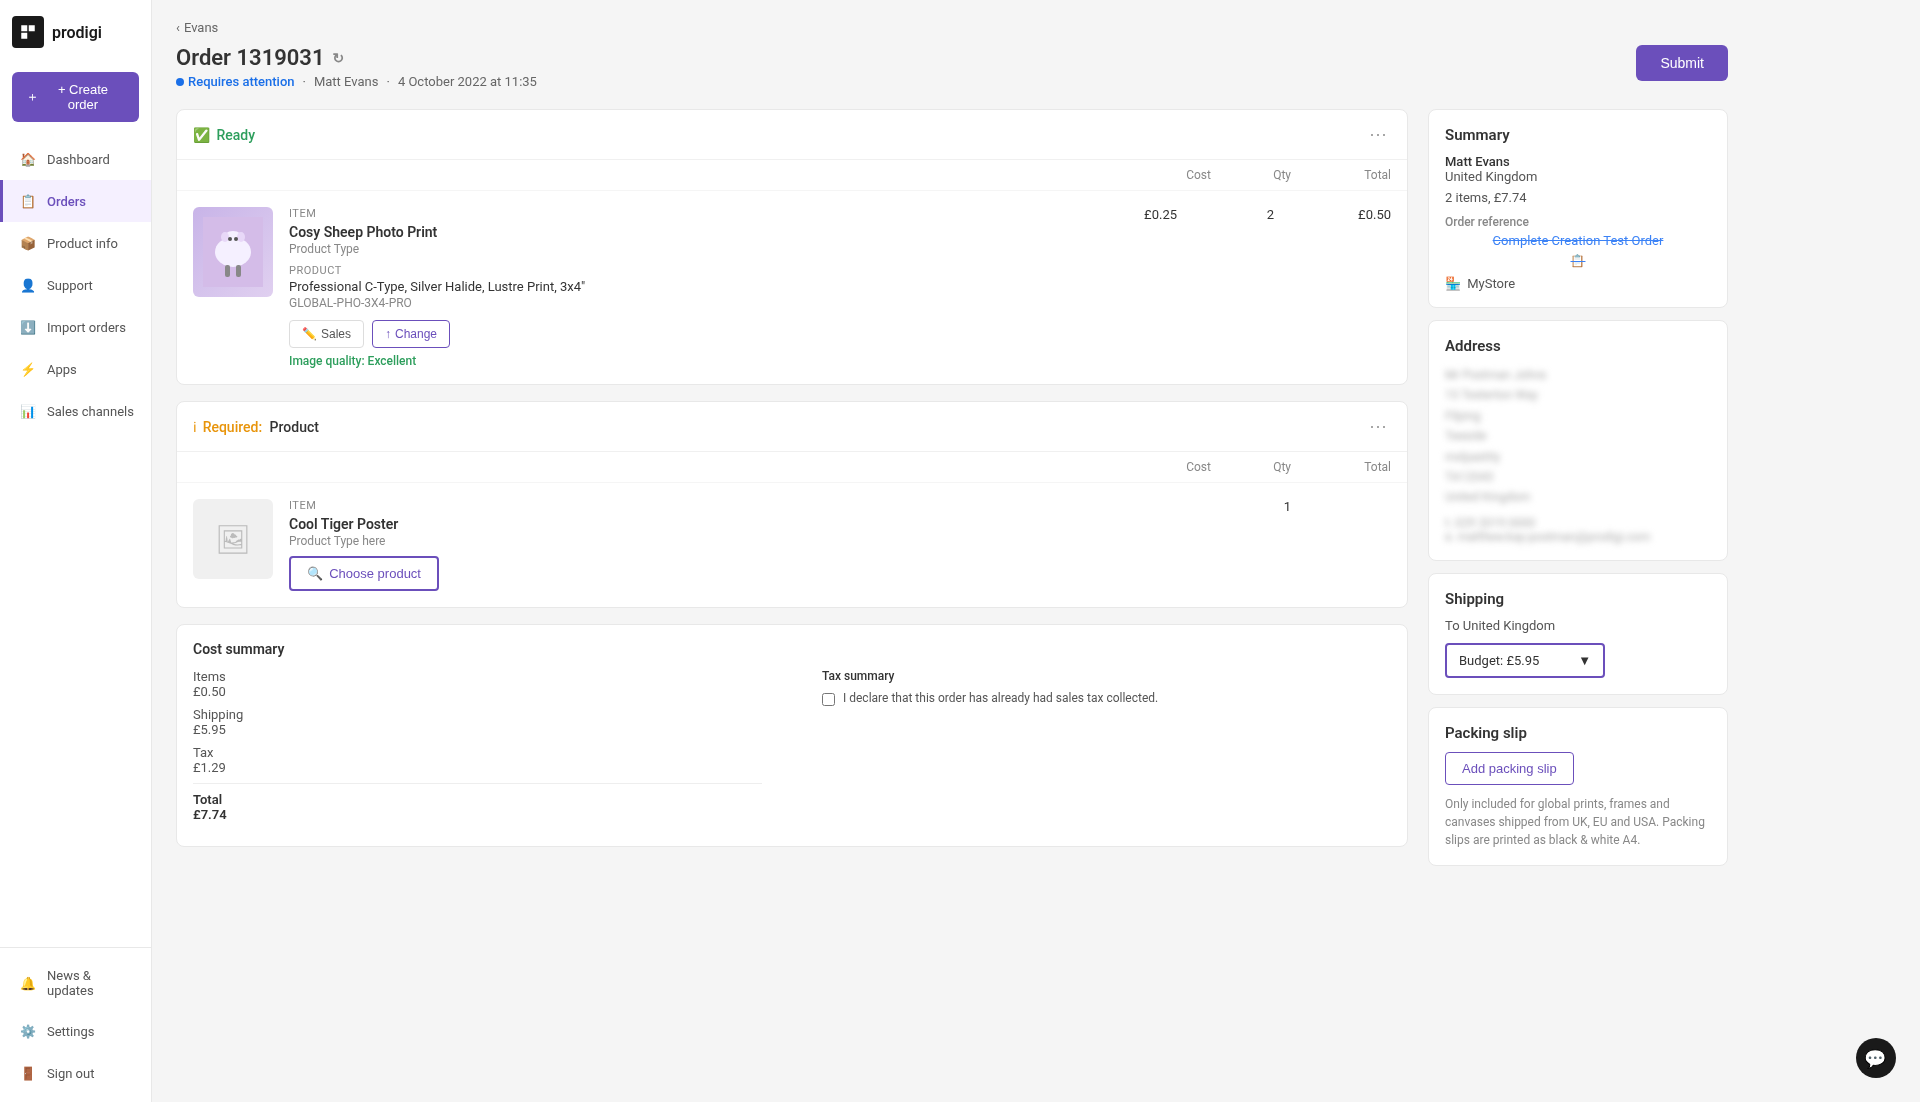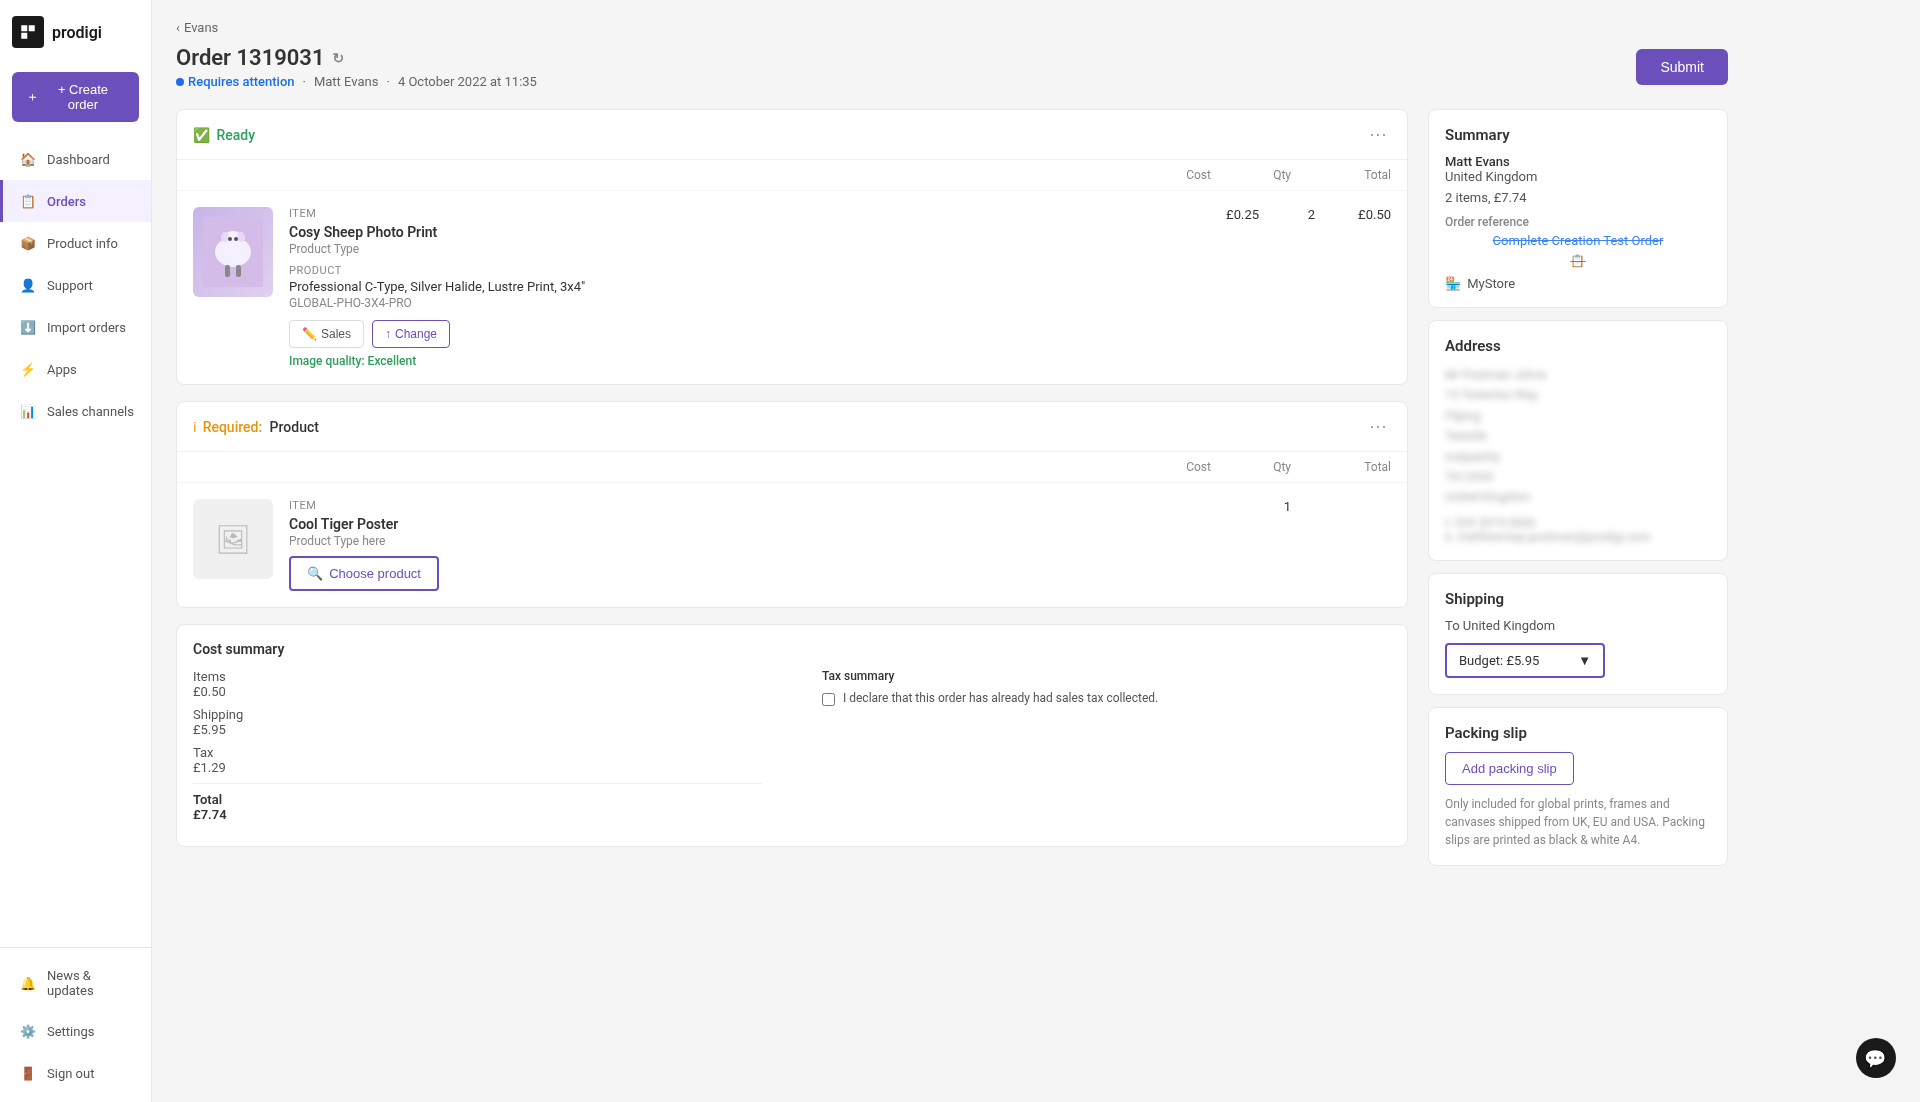--- a/index.html
+++ b/index.html
@@ -19,21 +19,21 @@
     .sidebar-bottom { border-top: 1px solid #e8e8e8; padding: 8px 0; }
     .sidebar-bottom .nav-item { font-size: 13px; }
 
     
     .main { flex: 1; overflow-y: auto; background: #f5f5f5; }
     .main-content { padding: 20px 24px; max-width: 1600px; }
 
     
     .page-header { margin-bottom: 20px; }
     .back-link { color: #666; font-size: 13px; display: flex; align-items: center; gap: 4px; cursor: pointer; margin-bottom: 10px; }
-    .order-title-row { display: flex; align-items: center; justify-content: space-between; }
+    .order-title-row { display: flex; align-items: flex-start; justify-content: space-between; }
     .order-title { font-size: 22px; font-weight: 600; display: flex; align-items: center; gap: 8px; }
     .order-meta { display: flex; align-items: center; gap: 8px; margin-top: 4px; font-size: 13px; color: #666; }
     .requires-attention { color: #1a6fe8; font-weight: 500; display: flex; align-items: center; gap: 4px; }
     .dot { width: 8px; height: 8px; border-radius: 50%; background: #1a6fe8; display: inline-block; }
     .submit-btn { background: #6b4fbb; color: white; border: none; border-radius: 6px; padding: 10px 24px; font-size: 14px; font-weight: 500; cursor: pointer; }
 
     
     .content-layout { display: flex; gap: 20px; }
     .left-col { flex: 1; display: flex; flex-direction: column; gap: 16px; }
     .right-col { width: 300px; flex-shrink: 0; }
@@ -245,21 +245,21 @@
                     <button class="change-btn">
                       <span>↑</span>
                       <span>Change</span>
                     </button>
                   </div>
                   <div class="image-quality">
                     <span>Image quality:</span>
                     <span style="color:#2d9e5c;font-weight:500;">Excellent</span>
                   </div>
                 </div>
-                <div style="display:flex;gap:16px;flex-shrink:0;">
+                <div style="display:flex;gap:57px;flex-shrink:0;">
                   <span style="width:60px;text-align:right;font-size:13px;">£0.25</span>
                   <span style="width:40px;text-align:right;font-size:13px;">2</span>
                   <span style="width:60px;text-align:right;font-size:13px;">£0.50</span>
                 </div>
               </div>
             </div>
           </div>
         </div>
 
         <div class="card">

